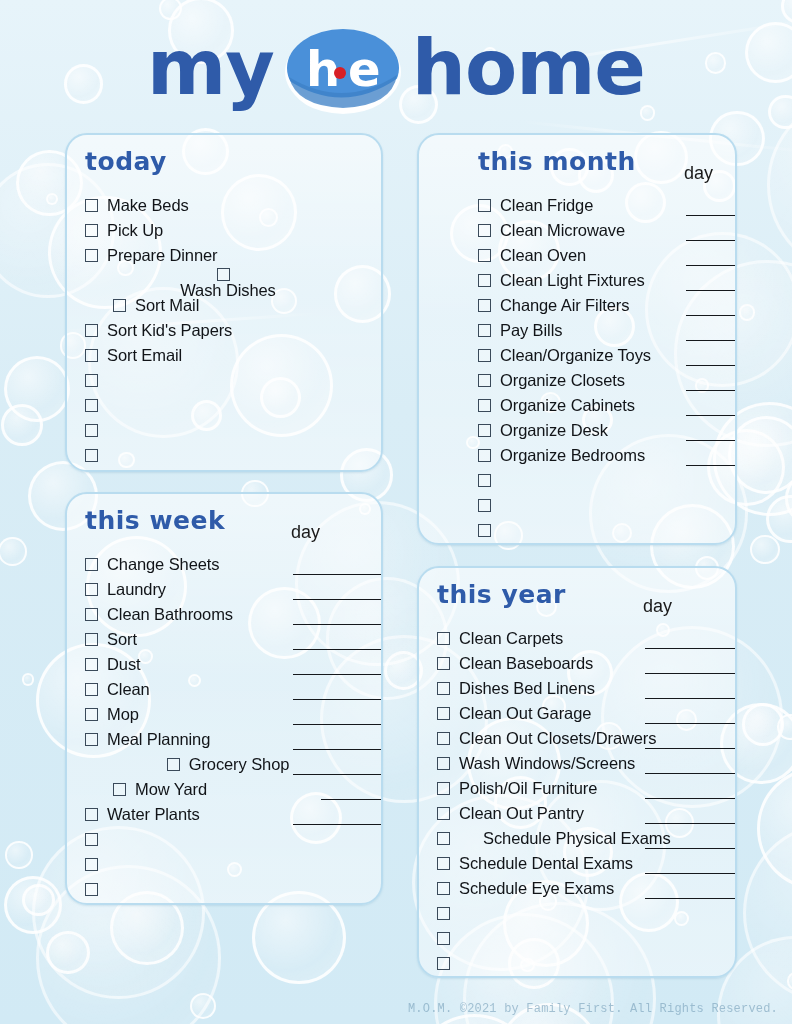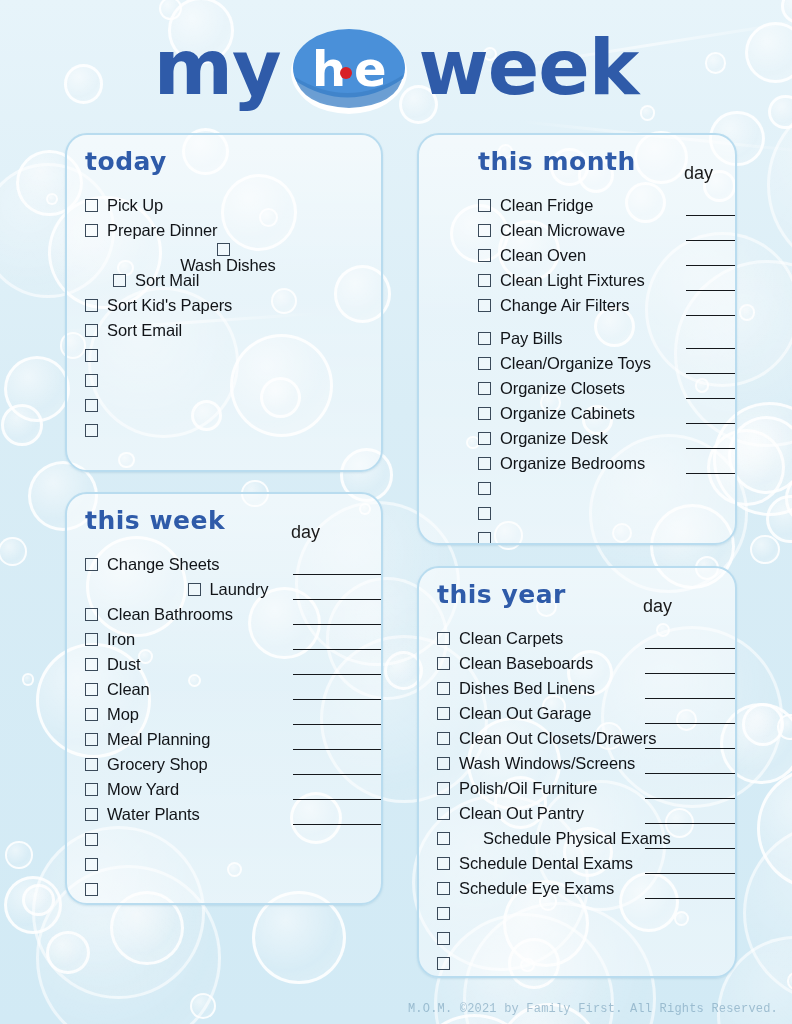--- a/index.html
+++ b/index.html
@@ -282,28 +282,32 @@
       <svg width="126" height="96" viewBox="0 0 126 96" xmlns="http://www.w3.org/2000/svg">
         <ellipse cx="63" cy="52" rx="58" ry="41" fill="#ffffff" opacity="0.9"></ellipse>
         <ellipse cx="63" cy="48" rx="56" ry="39" fill="#4a90d9"></ellipse>
         <path d="M8 60 Q 63 96 118 58 Q 110 92 63 94 Q 16 92 8 60 Z" fill="#ffffff" opacity="0.92"></path>
         <path d="M9 57 Q 63 90 117 55 Q 112 86 63 88 Q 16 86 9 57 Z" fill="#3e80c6" opacity="0.75"></path>
         <text x="26" y="66" font-family="DejaVu Sans, sans-serif" font-size="48" font-weight="bold" fill="#ffffff">h</text>
         <circle cx="60" cy="53" r="6" fill="#d81f26"></circle>
         <text x="68" y="66" font-family="DejaVu Sans, sans-serif" font-size="48" font-weight="bold" fill="#ffffff">e</text>
       </svg>
     </div>
-    <div class="wordmark">week</div>
+    <div class="wordmark">home</div>
   </div>
 
   <div id="cards">
       <div class="card" style="left: 65px; top: 133px; width: 318px; height: 339px;">
         <div class="card-inner">
           <div class="card-title">today</div>
           <div class="rows" style="top: 58px;">
+            <div class="row" style="height: 25px;">
+              <span class="cb"></span>
+              <span class="row-label">Make Beds</span>
+            </div>
             <div class="row" style="height: 25px;">
               <span class="cb"></span>
               <span class="row-label">Pick Up</span>
             </div>
             <div class="row" style="height: 25px;">
               <span class="cb"></span>
               <span class="row-label">Prepare Dinner</span>
             </div>
             <div class="row" style="height: 25px; flex-direction: column;">
               <span class="cb"></span>
@@ -363,21 +367,21 @@
             <div class="row" style="height: 25px;">
               <span class="cb"></span>
               <span class="row-label">Clean Light Fixtures</span>
               <span class="dayline" style="left: 208px; width: 92px;"></span>
             </div>
             <div class="row" style="height: 25px;">
               <span class="cb"></span>
               <span class="row-label">Change Air Filters</span>
               <span class="dayline" style="left: 208px; width: 92px;"></span>
             </div>
-            <div class="row" style="height: 25px; margin-top: 8px;">
+            <div class="row" style="height: 25px;">
               <span class="cb"></span>
               <span class="row-label">Pay Bills</span>
               <span class="dayline" style="left: 208px; width: 92px;"></span>
             </div>
             <div class="row" style="height: 25px;">
               <span class="cb"></span>
               <span class="row-label">Clean/Organize Toys</span>
               <span class="dayline" style="left: 208px; width: 92px;"></span>
             </div>
             <div class="row" style="height: 25px;">
@@ -418,61 +422,61 @@
       <div class="card" style="left: 65px; top: 492px; width: 318px; height: 413px;">
         <div class="card-inner">
           <div class="card-title">this week</div>
           <div class="day-label" style="left: 224px; top: 28px;">day</div>
           <div class="rows" style="top: 58px;">
             <div class="row" style="height: 25px;">
               <span class="cb"></span>
               <span class="row-label">Change Sheets</span>
               <span class="dayline" style="left: 208px; width: 92px;"></span>
             </div>
+            <div class="row" style="height: 25px;">
+              <span class="cb"></span>
+              <span class="row-label">Laundry</span>
+              <span class="dayline" style="left: 208px; width: 92px;"></span>
+            </div>
+            <div class="row" style="height: 25px;">
+              <span class="cb"></span>
+              <span class="row-label">Clean Bathrooms</span>
+              <span class="dayline" style="left: 208px; width: 92px;"></span>
+            </div>
+            <div class="row" style="height: 25px;">
+              <span class="cb"></span>
+              <span class="row-label">Sort</span>
+              <span class="dayline" style="left: 208px; width: 92px;"></span>
+            </div>
+            <div class="row" style="height: 25px;">
+              <span class="cb"></span>
+              <span class="row-label">Dust</span>
+              <span class="dayline" style="left: 208px; width: 92px;"></span>
+            </div>
+            <div class="row" style="height: 25px;">
+              <span class="cb"></span>
+              <span class="row-label">Clean</span>
+              <span class="dayline" style="left: 208px; width: 92px;"></span>
+            </div>
+            <div class="row" style="height: 25px;">
+              <span class="cb"></span>
+              <span class="row-label">Mop</span>
+              <span class="dayline" style="left: 208px; width: 92px;"></span>
+            </div>
+            <div class="row" style="height: 25px;">
+              <span class="cb"></span>
+              <span class="row-label">Meal Planning</span>
+              <span class="dayline" style="left: 208px; width: 92px;"></span>
+            </div>
             <div class="row" style="height: 25px; justify-content: center;">
               <span class="cb"></span>
-              <span class="row-label">Laundry</span>
-              <span class="dayline" style="left: 208px; width: 92px;"></span>
-            </div>
-            <div class="row" style="height: 25px;">
-              <span class="cb"></span>
-              <span class="row-label">Clean Bathrooms</span>
-              <span class="dayline" style="left: 208px; width: 92px;"></span>
-            </div>
-            <div class="row" style="height: 25px;">
-              <span class="cb"></span>
-              <span class="row-label">Iron</span>
-              <span class="dayline" style="left: 208px; width: 92px;"></span>
-            </div>
-            <div class="row" style="height: 25px;">
-              <span class="cb"></span>
-              <span class="row-label">Dust</span>
-              <span class="dayline" style="left: 208px; width: 92px;"></span>
-            </div>
-            <div class="row" style="height: 25px;">
-              <span class="cb"></span>
-              <span class="row-label">Clean</span>
-              <span class="dayline" style="left: 208px; width: 92px;"></span>
-            </div>
-            <div class="row" style="height: 25px;">
-              <span class="cb"></span>
-              <span class="row-label">Mop</span>
-              <span class="dayline" style="left: 208px; width: 92px;"></span>
-            </div>
-            <div class="row" style="height: 25px;">
-              <span class="cb"></span>
-              <span class="row-label">Meal Planning</span>
-              <span class="dayline" style="left: 208px; width: 92px;"></span>
-            </div>
-            <div class="row" style="height: 25px;">
-              <span class="cb"></span>
               <span class="row-label">Grocery Shop</span>
               <span class="dayline" style="left: 208px; width: 92px;"></span>
             </div>
-            <div class="row" style="height: 25px;">
+            <div class="row" style="height: 25px; margin-left: 28px;">
               <span class="cb"></span>
               <span class="row-label">Mow Yard</span>
               <span class="dayline" style="left: 208px; width: 92px;"></span>
             </div>
             <div class="row" style="height: 25px;">
               <span class="cb"></span>
               <span class="row-label">Water Plants</span>
               <span class="dayline" style="left: 208px; width: 92px;"></span>
             </div>
             <div class="row" style="height: 25px;">

